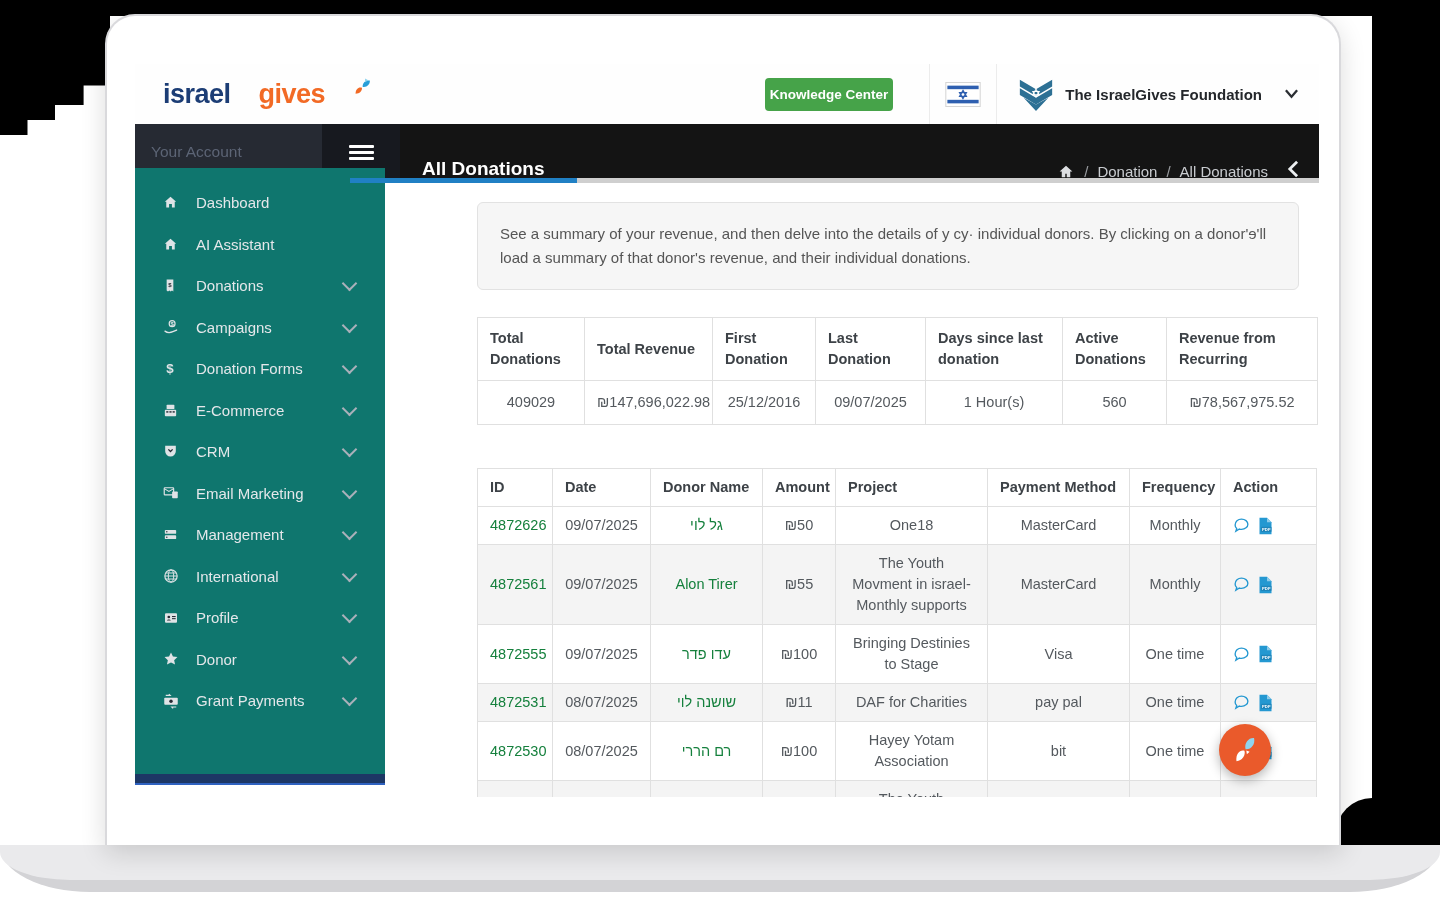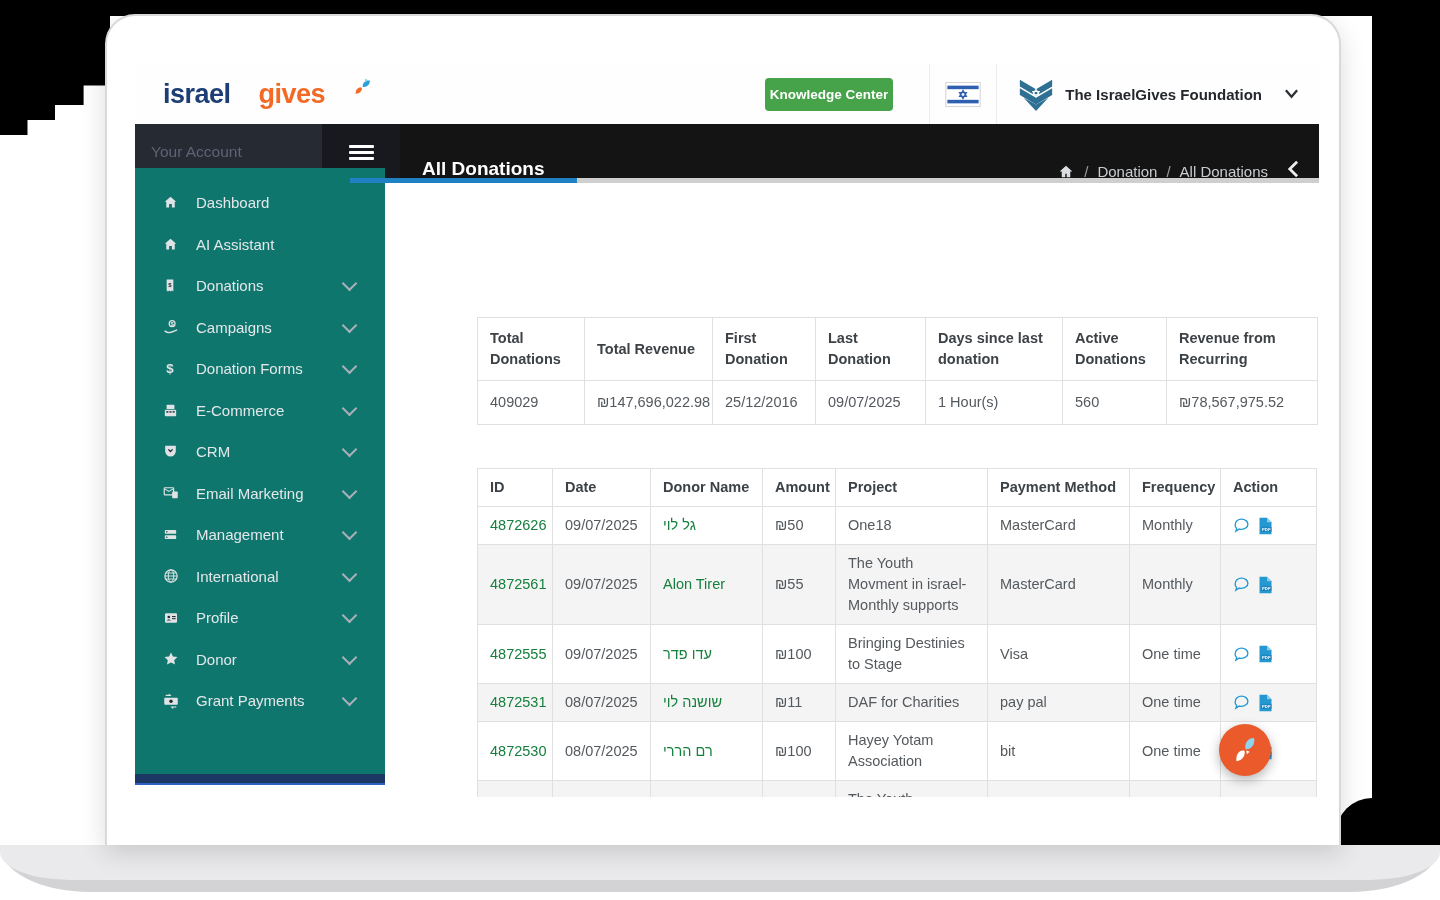--- a/index.html
+++ b/index.html
@@ -67,21 +67,21 @@
 
   
   .main{position:absolute;left:265px;top:116px;width:919px;height:617px;background:#fff;overflow:hidden;}
   .intro{position:absolute;left:77px;top:22px;width:822px;height:88px;box-sizing:border-box;background:#f6f6f6;
     border:1px solid #e2e2e2;border-radius:6px;padding:19px 22px;color:#555;font-size:15px;line-height:1.6;}
 
   table.tbl{border-collapse:collapse;table-layout:fixed;background:#fff;}
   .tbl th,.tbl td{border:1px solid #e0e0e0;text-align:left;vertical-align:middle;
     font-size:14.5px;padding:8px 12px;line-height:1.45;overflow:hidden;}
   .tbl th{font-weight:bold;color:#3d4247;}
-  .tbl td{color:#54595e;}
+  .tbl td{color:#54595e;text-align:center;}
 
   .sum-table{position:absolute;left:77px;top:137px;width:840px;}
   .sum-table th{padding:10px 12px;}
   .sum-table td{padding:11px 12px;}
 
   .don-table{position:absolute;left:77px;top:288px;width:840px;}
   .don-table tbody tr:nth-child(even) td{background:#f4f4f4;}
   .blue{color:#15803d;}
   a.blue{text-decoration:none;cursor:pointer;}
   .act{display:flex;align-items:center;gap:8px;}
@@ -307,20 +307,21 @@
               </span>
             <span class="lbl">Grant Payments</span>
             <span class="chev"></span>
           </li>
         </ul>
         <div class="sb-bottom"></div>
       </div>
 
       <div class="main">
 
+        <div class="intro">See a summary of your revenue, and then delve into the details of y cy· individual donors. By clicking on a donor'ɘ'll load a summary of that donor's revenue, and their individual donations.</div>
 
         <table class="tbl sum-table">
           <colgroup>
             <col style="width:107px">
               <col style="width:128px">
               <col style="width:103px">
               <col style="width:110px">
             <col style="width:137px">
               <col style="width:104px">
               <col style="width:151px">

